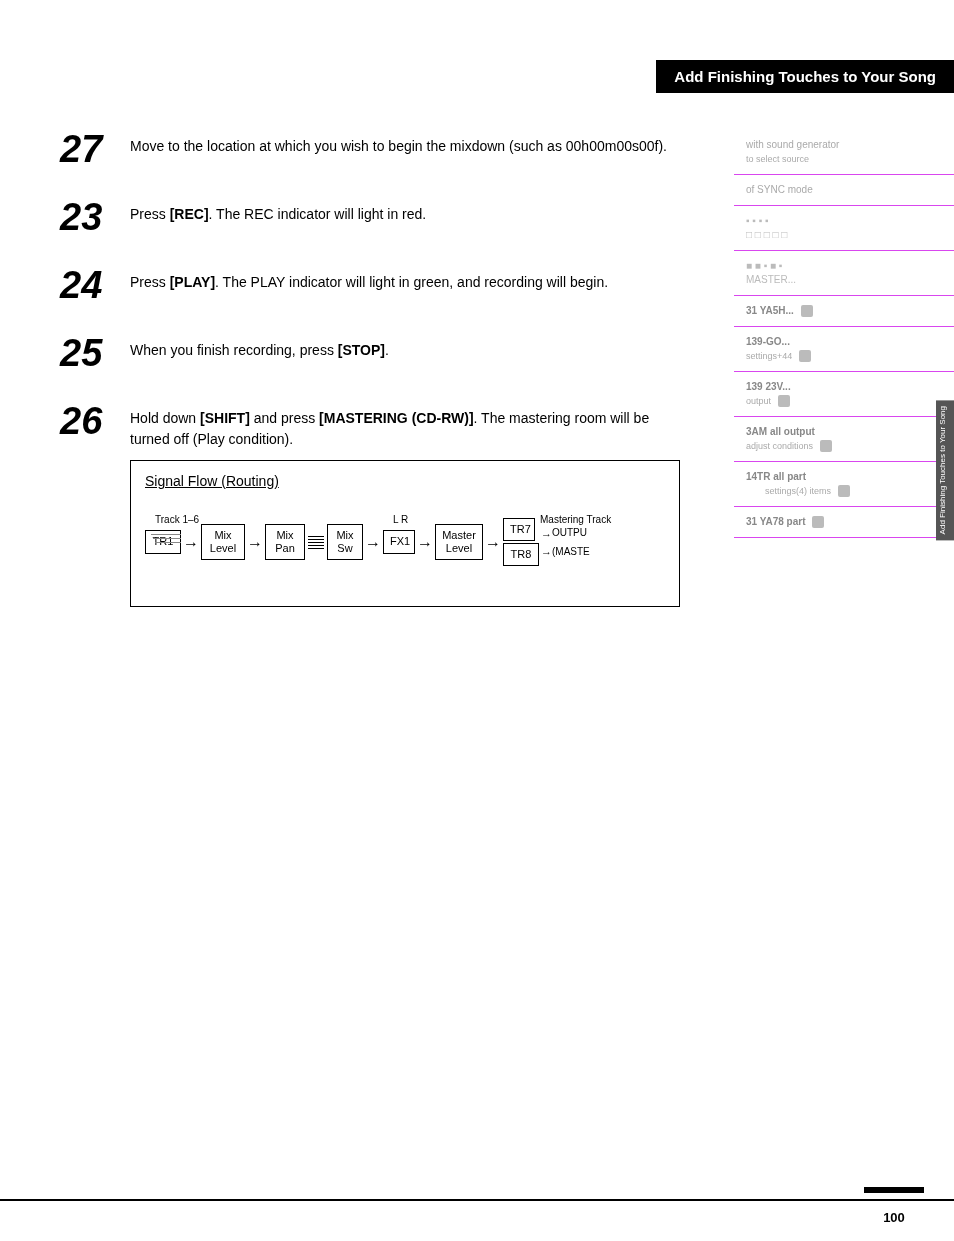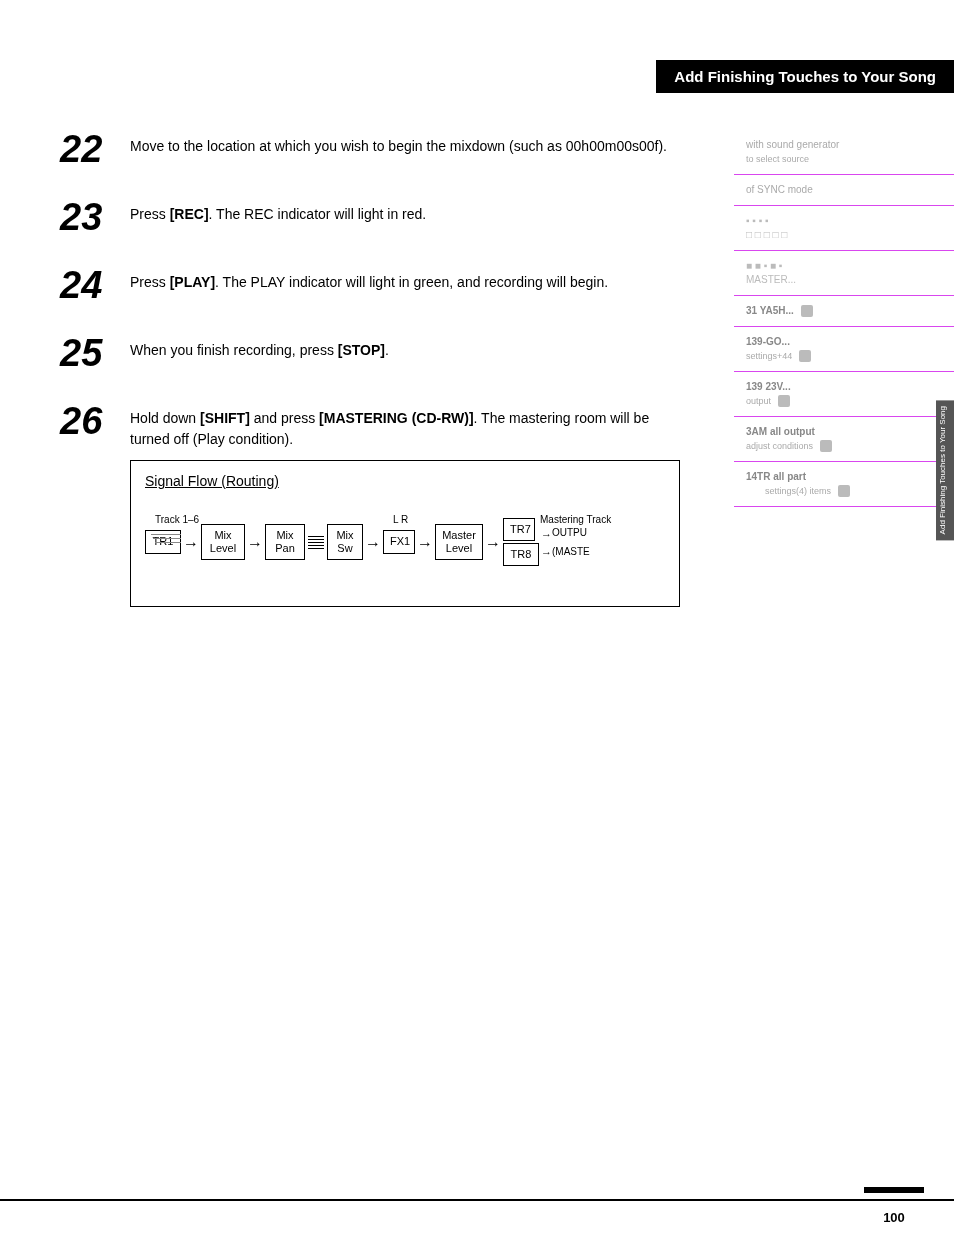--- a/index.html
+++ b/index.html
@@ -165,21 +165,21 @@
 </head>
 <body>
 
 <div class="header-bar">
   <span>Add Finishing Touches to Your Song</span>
 </div>
 
 <div class="main-content">
 
   <div class="step">
-    <div class="step-number">22</div>
+    <div class="step-number">27</div>
     <div class="step-content">
       <span>Move to the location at which you wish to begin the mixdown (such as 00h00m00s00f).</span>
     </div>
   </div>
 
   <div class="step">
     <div class="step-number">23</div>
     <div class="step-content">
       Press <strong>[REC]</strong>. The REC indicator will light in red.
     </div>
@@ -318,20 +318,26 @@
       <span style="display:inline-block;width:12px;height:12px;background:#bbb;border-radius:2px;vertical-align:middle;margin-left:4px;"></span>
     </div>
   </div>
   <div class="sidebar-section">
     <div style="color:#aaa;font-size:10px;">
       <span style="color:#888;font-weight:bold;">14TR all part</span><br>
       <span style="font-size:9px;margin-left:19px;">settings(4) items</span>
       <span style="display:inline-block;width:12px;height:12px;background:#bbb;border-radius:2px;vertical-align:middle;margin-left:4px;"></span>
     </div>
   </div>
+  <div class="sidebar-section">
+    <div style="color:#aaa;font-size:10px;">
+      <span style="color:#888;font-weight:bold;">31 YA78 part</span>
+      <span style="display:inline-block;width:12px;height:12px;background:#bbb;border-radius:2px;vertical-align:middle;margin-left:4px;"></span>
+    </div>
+  </div>
 </div>
 
 <div class="vertical-tab">
   <span>Add Finishing Touches to Your Song</span>
 </div>
 
 <div class="bottom-line"></div>
 
 <div class="page-number">100</div>
 

